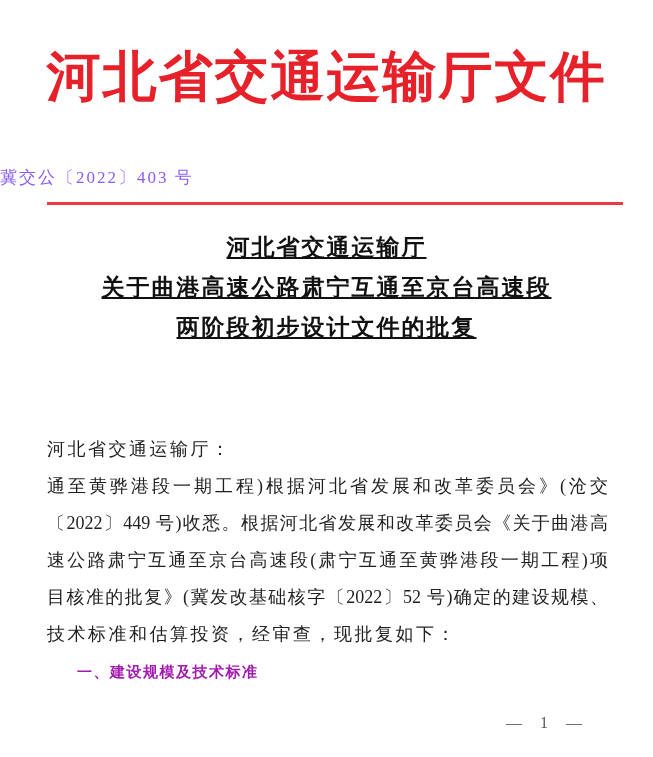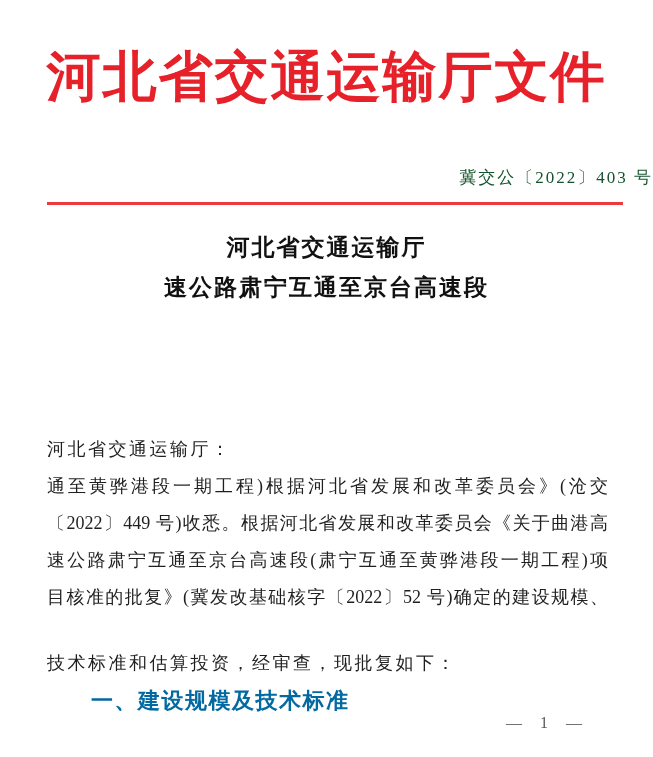--- a/index.html
+++ b/index.html
@@ -28,43 +28,44 @@
     line-height:82px;
     font-weight:bold;
     letter-spacing:2px;
     color:var(--header-red);
     white-space:nowrap;
   }
   
   .doc-number{
     position:absolute;
     top:166px; left:0; right:0;
-    text-align:right;
+    text-align:left;
     font-size:17px;
     line-height:24px;
     letter-spacing:2px;
-    color:#14532d;
+    color:#8b5cf6;
   }
   
   .divider{
     position:absolute;
     top:202px; left:47px;
     width:576px; height:3px;
     background:var(--divider-red);
   }
   
   .title-block{
     position:absolute;
     top:228px; left:20px; right:20px;
     text-align:center;
     font-size:23px;
     line-height:40px;
     font-weight:bold;
     letter-spacing:2px;
     color:#111;
+    text-decoration:underline;
   }
   
   .content{
     position:absolute;
     top:431px; left:47px;
     width:561px;
     font-size:18px;
     line-height:37px;
     color:var(--text);
   }
@@ -75,29 +76,28 @@
   .jline{
     text-align:justify;
     text-align-last:justify;
     text-justify:inter-character;
   }
   .jline.indent{ text-indent:2em; }
   .para-last{
     text-align:right;
     text-align-last:left;
     letter-spacing:2.5px;
-    margin-top:29px;
   }
   .section-heading{
     font-family:"Liberation Sans", sans-serif;
     font-weight:bold;
-    font-size:22px;
+    font-size:15px;
     letter-spacing:1.5px;
     padding-left:2em;
-    color:#0369a1;
+    color:#a21caf;
   }
   
   .page-number{
     position:absolute;
     top:714px; right:70px;
     font-size:16px;
     letter-spacing:1px;
     word-spacing:12px;
     color:#5a5a5a;
     white-space:nowrap;
@@ -109,21 +109,22 @@
 <div class="page">
 
   <div class="header-title">河北省交通运输厅文件</div>
 
   <div class="doc-number">冀交公〔2022〕403 号</div>
 
   <div class="divider"></div>
 
   <div class="title-block">
     <div>河北省交通运输厅</div>
-    <div>速公路肃宁互通至京台高速段</div>
+    <div>关于曲港高速公路肃宁互通至京台高速段</div>
+    <div>两阶段初步设计文件的批复</div>
   </div>
 
   <div class="content">
     <div class="salutation">河北省交通运输厅：</div>
 
     <div class="jline">通至黄骅港段一期工程)根据河北省发展和改革委员会》(沧交</div>
     <div class="jline">〔2022〕449 号)收悉。根据河北省发展和改革委员会《关于曲港高</div>
     <div class="jline">速公路肃宁互通至京台高速段(肃宁互通至黄骅港段一期工程)项</div>
     <div class="jline">目核准的批复》(冀发改基础核字〔2022〕52 号)确定的建设规模、</div>
     <div class="para-last">技术标准和估算投资，经审查，现批复如下：</div>

